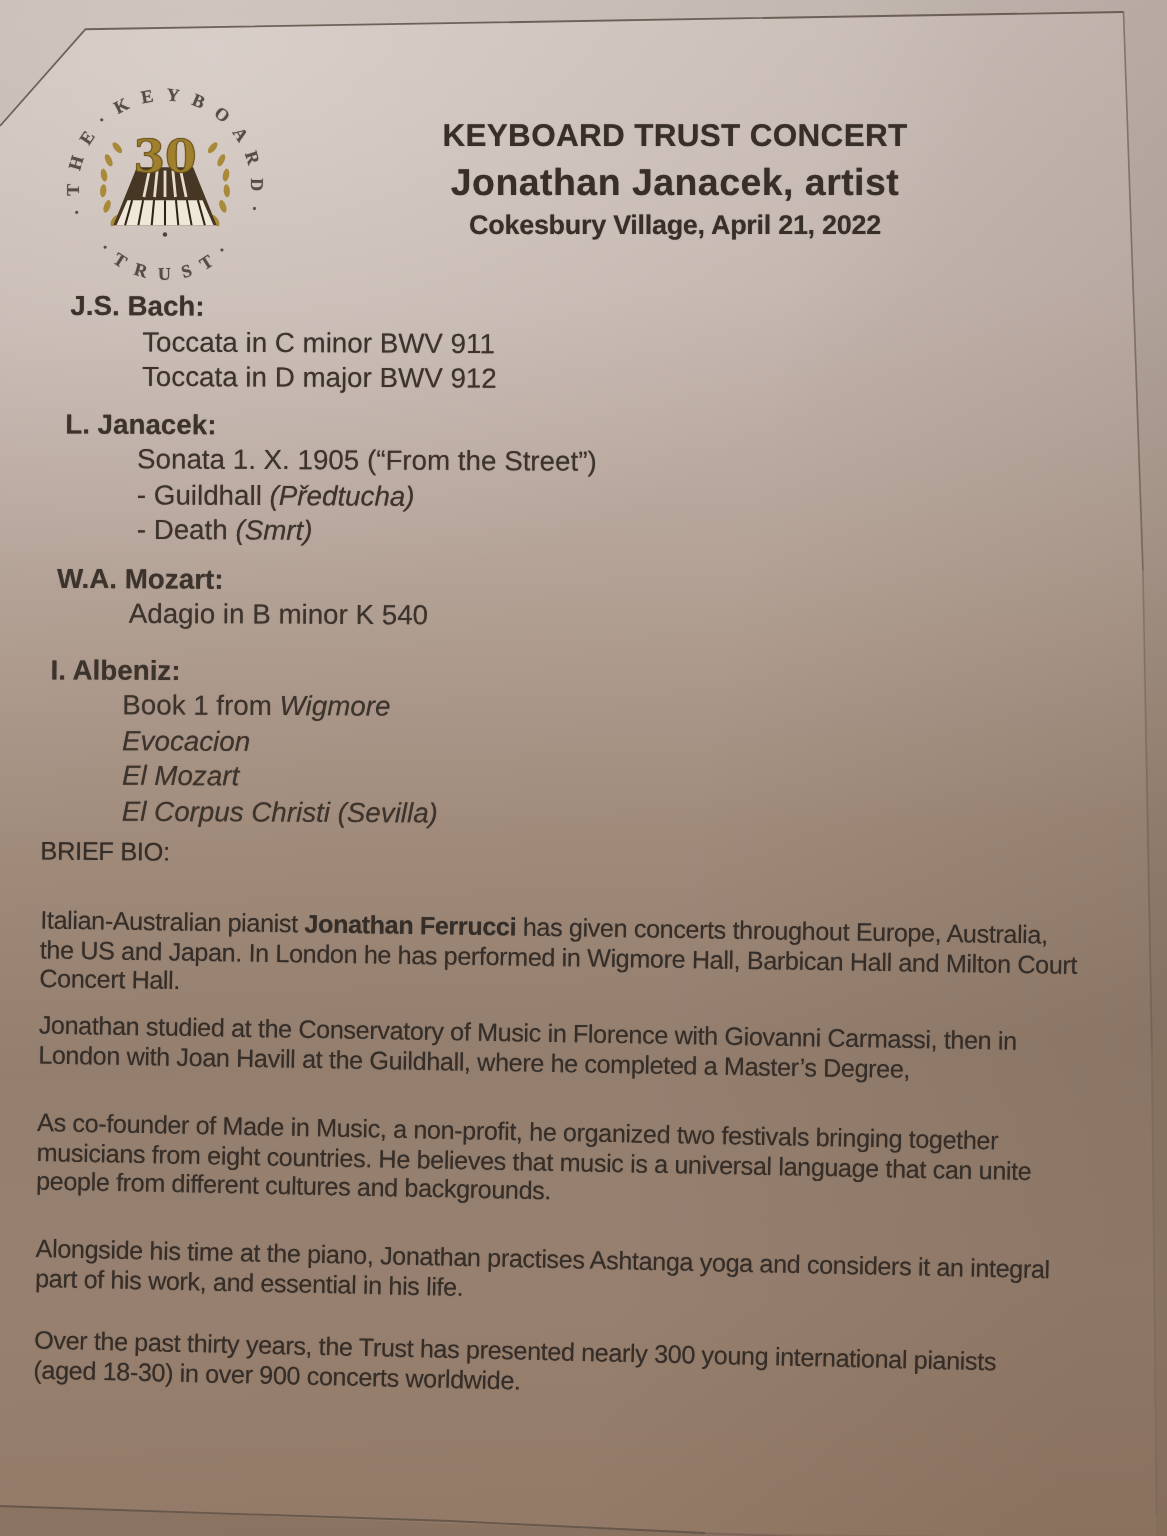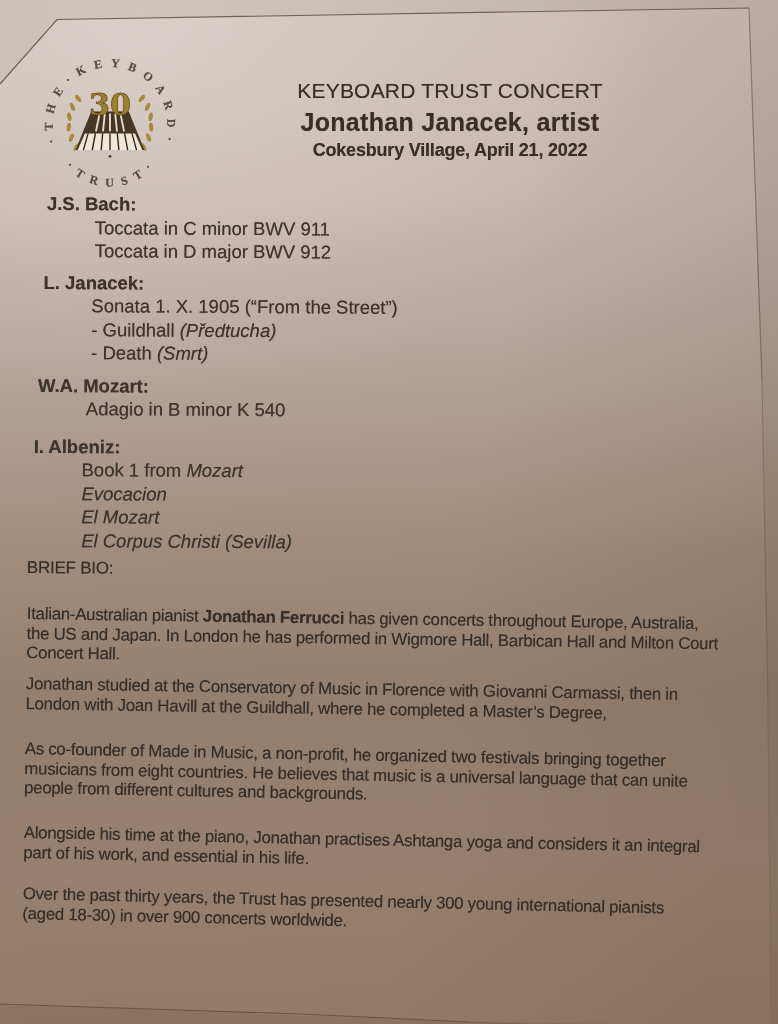--- a/index.html
+++ b/index.html
@@ -31,21 +31,21 @@
     font-size: 11.5px; letter-spacing: 2.6px; font-weight: bold;
     fill: #4c433d; opacity: 0.92;
   }
   .logo-num {
     font-family: "DejaVu Serif", serif; font-weight: bold; font-size: 29px;
     fill: #a0802c; stroke: #6f5716; stroke-width: 0.5px;
   }
 
   
   .header { position: absolute; left: 215px; top: 79px; width: 470px; text-align: center; color: #392f29; }
-  .header .l1 { font-size: 21px; font-weight: normal; letter-spacing: 0.2px; margin: 0 0 5px 0; }
+  .header .l1 { font-size: 21px; font-weight: bold; letter-spacing: 0.2px; margin: 0 0 5px 0; }
   .header .l2 { font-size: 25px; font-weight: bold; letter-spacing: 0.3px; margin: 0 0 3px 0; }
   .header .l3 { font-size: 18px; font-weight: bold; letter-spacing: -0.2px; }
 
   
   .program {
     position: absolute; left: 47px; top: 192px; width: 520px;
     font-size: 18.5px; line-height: 23.5px; color: #3c332c;
     transform: rotate(0.3deg); transform-origin: left top;
   }
   .psec { margin-bottom: 8px; }
@@ -174,21 +174,21 @@
         </div>
         <div class="psec">
           <div class="composer">W.A. Mozart:</div>
           <div class="works">
             <div class="work-line"><span class="run-n">Adagio in B minor K 540</span></div>
           </div>
         </div>
         <div class="psec">
           <div class="composer">I. Albeniz:</div>
           <div class="works">
-            <div class="work-line"><span class="run-n">Book 1 from </span><span class="run-i">Mozart</span></div>
+            <div class="work-line"><span class="run-n">Book 1 from </span><span class="run-i">Wigmore</span></div>
             <div class="work-line"><span class="run-i">Evocacion</span></div>
             <div class="work-line"><span class="run-i">El Mozart</span></div>
             <div class="work-line"><span class="run-i">El Corpus Christi (Sevilla)</span></div>
           </div>
         </div>
       </div>
 
     <div class="bio">
       <div class="bio-heading">BRIEF BIO:</div>
       <div id="bio-paragraphs">

